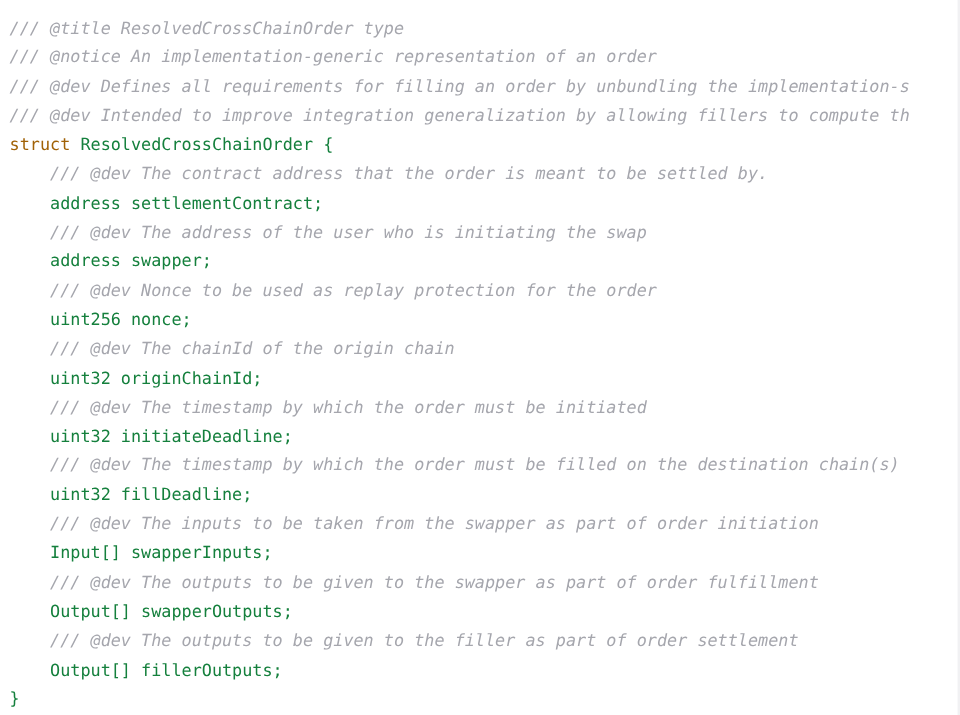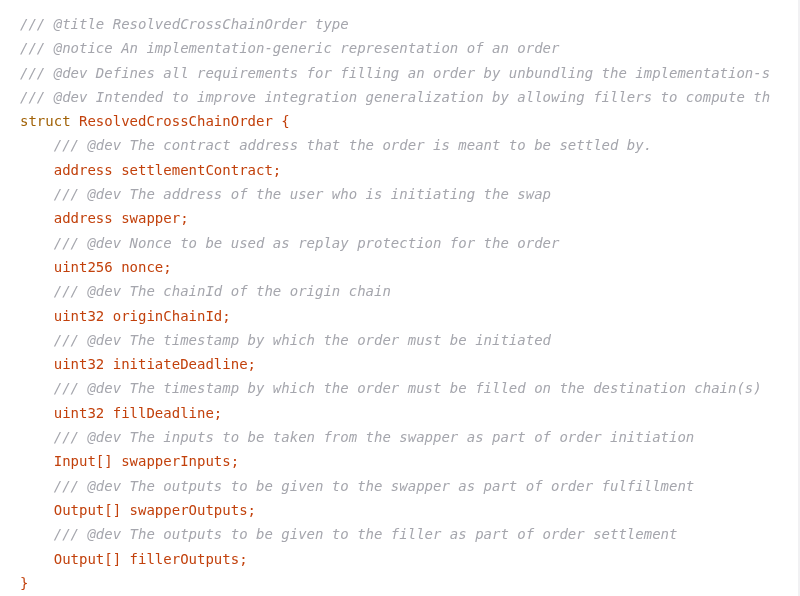--- a/index.html
+++ b/index.html
@@ -35,34 +35,33 @@
     font-size: 14px;
     line-height: 24.3px;
     color: #383a42;
     overflow: hidden;
   }
 
   .ln {
     display: block;
     white-space: pre;
     height: 24.3px;
-    margin-left: 12px;
   }
 
   .cmt {
     color: #a5a6ad;
     font-style: italic;
   }
 
   .kw {
     color: #a16207;
   }
 
   .pl {
-    color: #c2410c;
+    color: #15803d;
   }
 </style>
 </head>
 <body>
 
 <div id="code-viewer">
   <pre id="code-block"><span class="ln"><span class="cmt">/// @title ResolvedCrossChainOrder type</span></span><span class="ln"><span class="cmt">/// @notice An implementation-generic representation of an order</span></span><span class="ln"><span class="cmt">/// @dev Defines all requirements for filling an order by unbundling the implementation-s</span></span><span class="ln"><span class="cmt">/// @dev Intended to improve integration generalization by allowing fillers to compute th</span></span><span class="ln"><span class="kw">struct</span><span class="pl"> ResolvedCrossChainOrder {</span></span><span class="ln"><span>    </span><span class="cmt">/// @dev The contract address that the order is meant to be settled by.</span></span><span class="ln"><span>    </span><span class="pl">address settlementContract;</span></span><span class="ln"><span>    </span><span class="cmt">/// @dev The address of the user who is initiating the swap</span></span><span class="ln"><span>    </span><span class="pl">address swapper;</span></span><span class="ln"><span>    </span><span class="cmt">/// @dev Nonce to be used as replay protection for the order</span></span><span class="ln"><span>    </span><span class="pl">uint256 nonce;</span></span><span class="ln"><span>    </span><span class="cmt">/// @dev The chainId of the origin chain</span></span><span class="ln"><span>    </span><span class="pl">uint32 originChainId;</span></span><span class="ln"><span>    </span><span class="cmt">/// @dev The timestamp by which the order must be initiated</span></span><span class="ln"><span>    </span><span class="pl">uint32 initiateDeadline;</span></span><span class="ln"><span>    </span><span class="cmt">/// @dev The timestamp by which the order must be filled on the destination chain(s)</span></span><span class="ln"><span>    </span><span class="pl">uint32 fillDeadline;</span></span><span class="ln"><span>    </span><span class="cmt">/// @dev The inputs to be taken from the swapper as part of order initiation</span></span><span class="ln"><span>    </span><span class="pl">Input[] swapperInputs;</span></span><span class="ln"><span>    </span><span class="cmt">/// @dev The outputs to be given to the swapper as part of order fulfillment</span></span><span class="ln"><span>    </span><span class="pl">Output[] swapperOutputs;</span></span><span class="ln"><span>    </span><span class="cmt">/// @dev The outputs to be given to the filler as part of order settlement</span></span><span class="ln"><span>    </span><span class="pl">Output[] fillerOutputs;</span></span><span class="ln"><span class="pl">}</span></span></pre>
 </div>
 
 </body></html>

